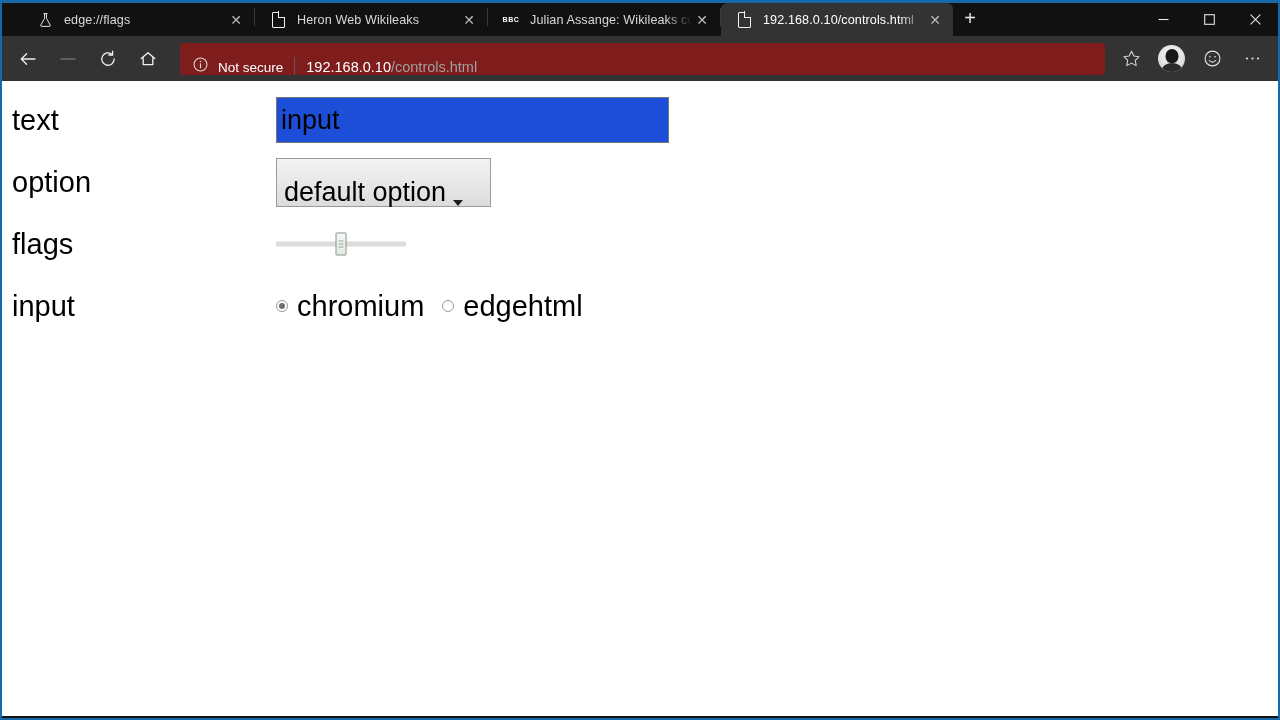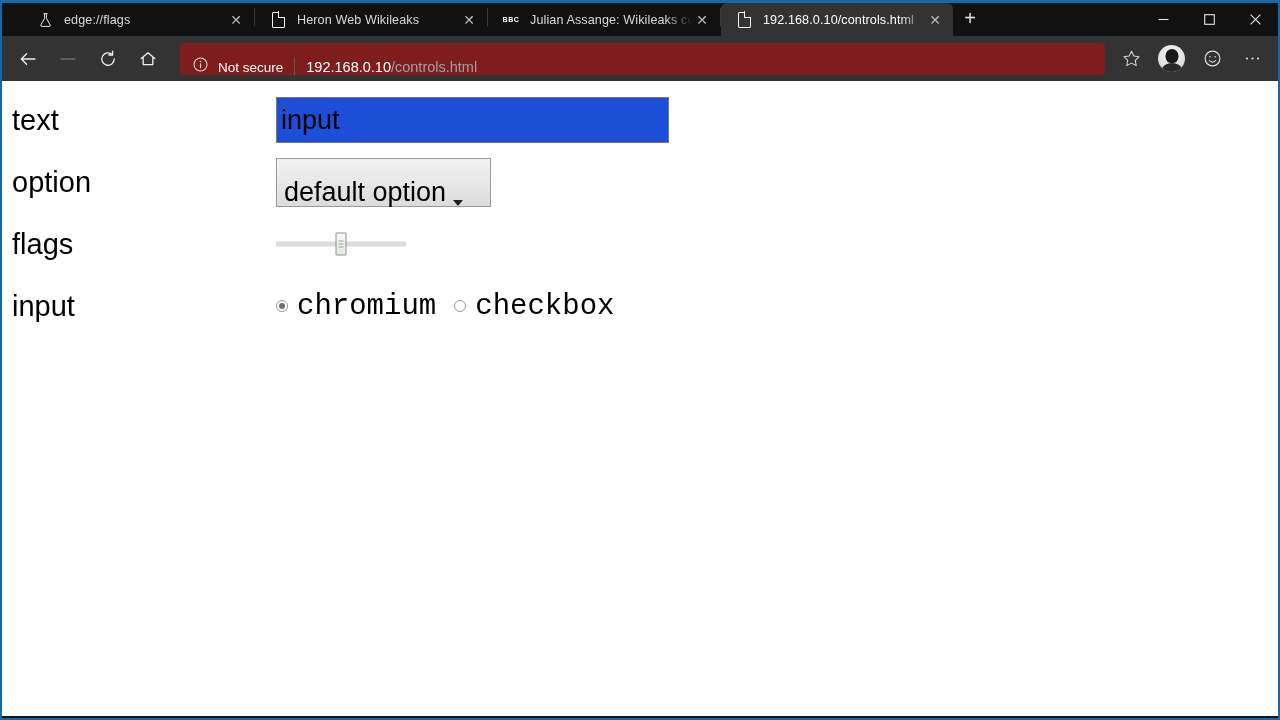--- a/index.html
+++ b/index.html
@@ -316,21 +316,21 @@
     background: linear-gradient(#ececec, #dadada);
     border: 1px solid #9a9a9a;
     border-radius: 2px;
     display: flex; align-items: center; justify-content: center;
   }
   .colour-box .swatch {
     width: 36px; height: 15px;
     background: #000000;
   }
 
-  .radio-group { display: flex; align-items: center; font-family: Liberation Mono, monospace; }
+  .radio-group { display: flex; align-items: center; }
   .radio-item { display: flex; align-items: center; }
   .radio-item + .radio-item { margin-left: 18px; }
   .radio {
     width: 12px; height: 12px;
     border: 1px solid #9a9a9a;
     border-radius: 50%;
     background: #ffffff;
     position: relative;
     flex: 0 0 12px;
   }
@@ -522,21 +522,21 @@
       <div class="row">
         <div class="row-label">input</div>
         <div class="row-field">
           <div class="radio-group">
             <label class="radio-item">
               <span class="radio checked"></span>
               <span class="radio-label">chromium</span>
             </label>
             <label class="radio-item">
               <span class="radio"></span>
-              <span class="radio-label">checkbox</span>
+              <span class="radio-label">edgehtml</span>
             </label>
           </div>
         </div>
       </div>
 
     </div>
   </div>
 </div>
 
 </body></html>

